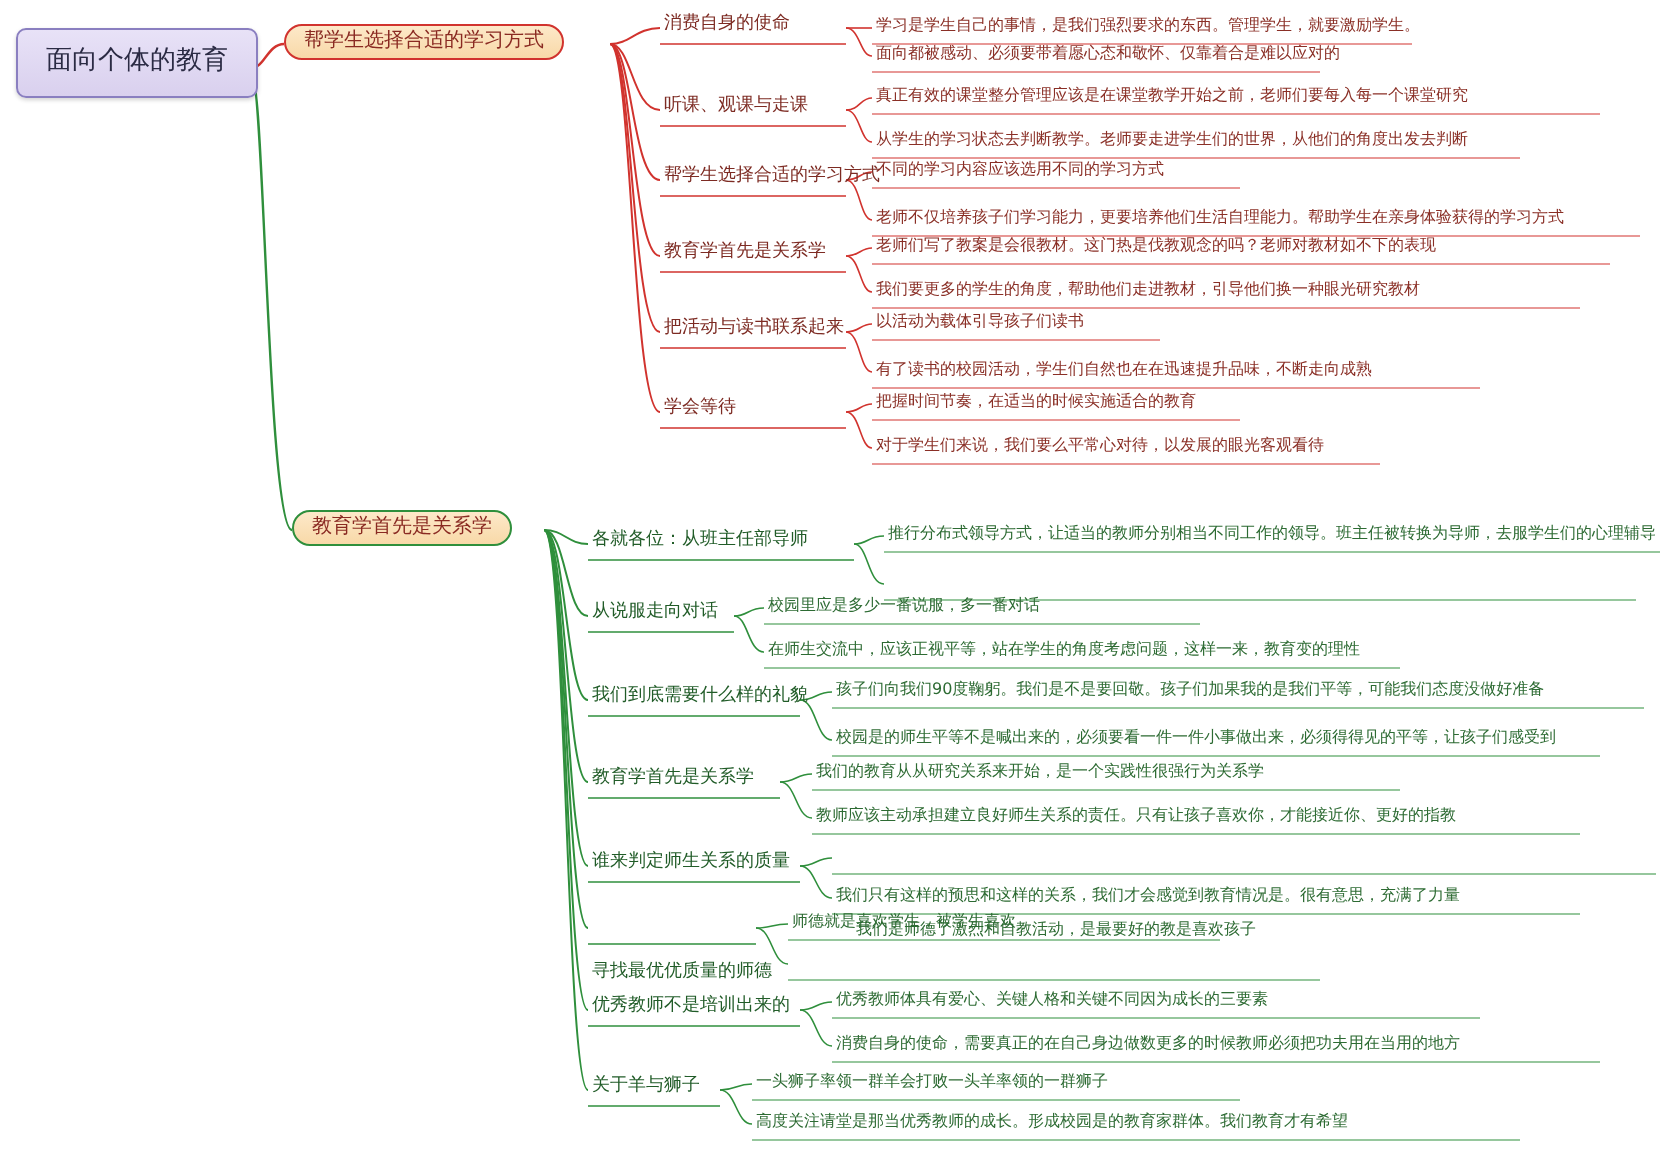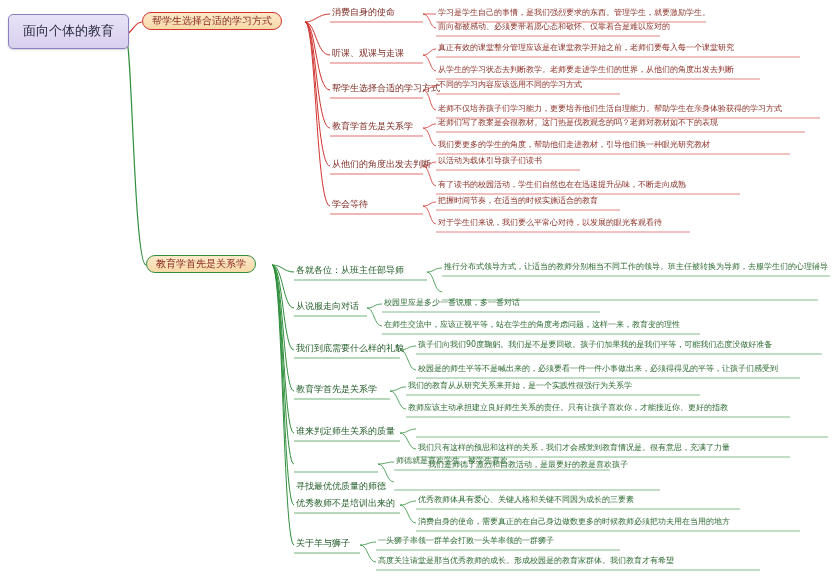--- a/index.html
+++ b/index.html
@@ -186,21 +186,21 @@
   <div class="node leaf-red" style="left:438px;top:65px;"><span>从学生的学习状态去判断教学。老师要走进学生们的世界，从他们的角度出发去判断</span></div>
 
   <div class="node sub-red" style="left:332px;top:83px;"><span>帮学生选择合适的学习方式</span></div>
   <div class="node leaf-red" style="left:438px;top:80px;"><span>不同的学习内容应该选用不同的学习方式</span></div>
   <div class="node leaf-red" style="left:438px;top:104px;"><span>老师不仅培养孩子们学习能力，更要培养他们生活自理能力。帮助学生在亲身体验获得的学习方式</span></div>
 
   <div class="node sub-red" style="left:332px;top:121px;"><span>教育学首先是关系学</span></div>
   <div class="node leaf-red" style="left:438px;top:118px;"><span>老师们写了教案是会很教材。这门热是伐教观念的吗？老师对教材如不下的表现</span></div>
   <div class="node leaf-red" style="left:438px;top:140px;"><span>我们要更多的学生的角度，帮助他们走进教材，引导他们换一种眼光研究教材</span></div>
 
-  <div class="node sub-red" style="left:332px;top:159px;"><span>从他们的角度出发去判断</span></div>
+  <div class="node sub-red" style="left:332px;top:159px;"><span>把活动与读书联系起来</span></div>
   <div class="node leaf-red" style="left:438px;top:156px;"><span>以活动为载体引导孩子们读书</span></div>
   <div class="node leaf-red" style="left:438px;top:180px;"><span>有了读书的校园活动，学生们自然也在在迅速提升品味，不断走向成熟</span></div>
 
   <div class="node sub-red" style="left:332px;top:199px;"><span>学会等待</span></div>
   <div class="node leaf-red" style="left:438px;top:196px;"><span>把握时间节奏，在适当的时候实施适合的教育</span></div>
   <div class="node leaf-red" style="left:438px;top:218px;"><span>对于学生们来说，我们要么平常心对待，以发展的眼光客观看待</span></div>
 
   <div class="node topic-green" style="left:146px;top:255px;">
     <span>教育学首先是关系学</span>
   </div>

